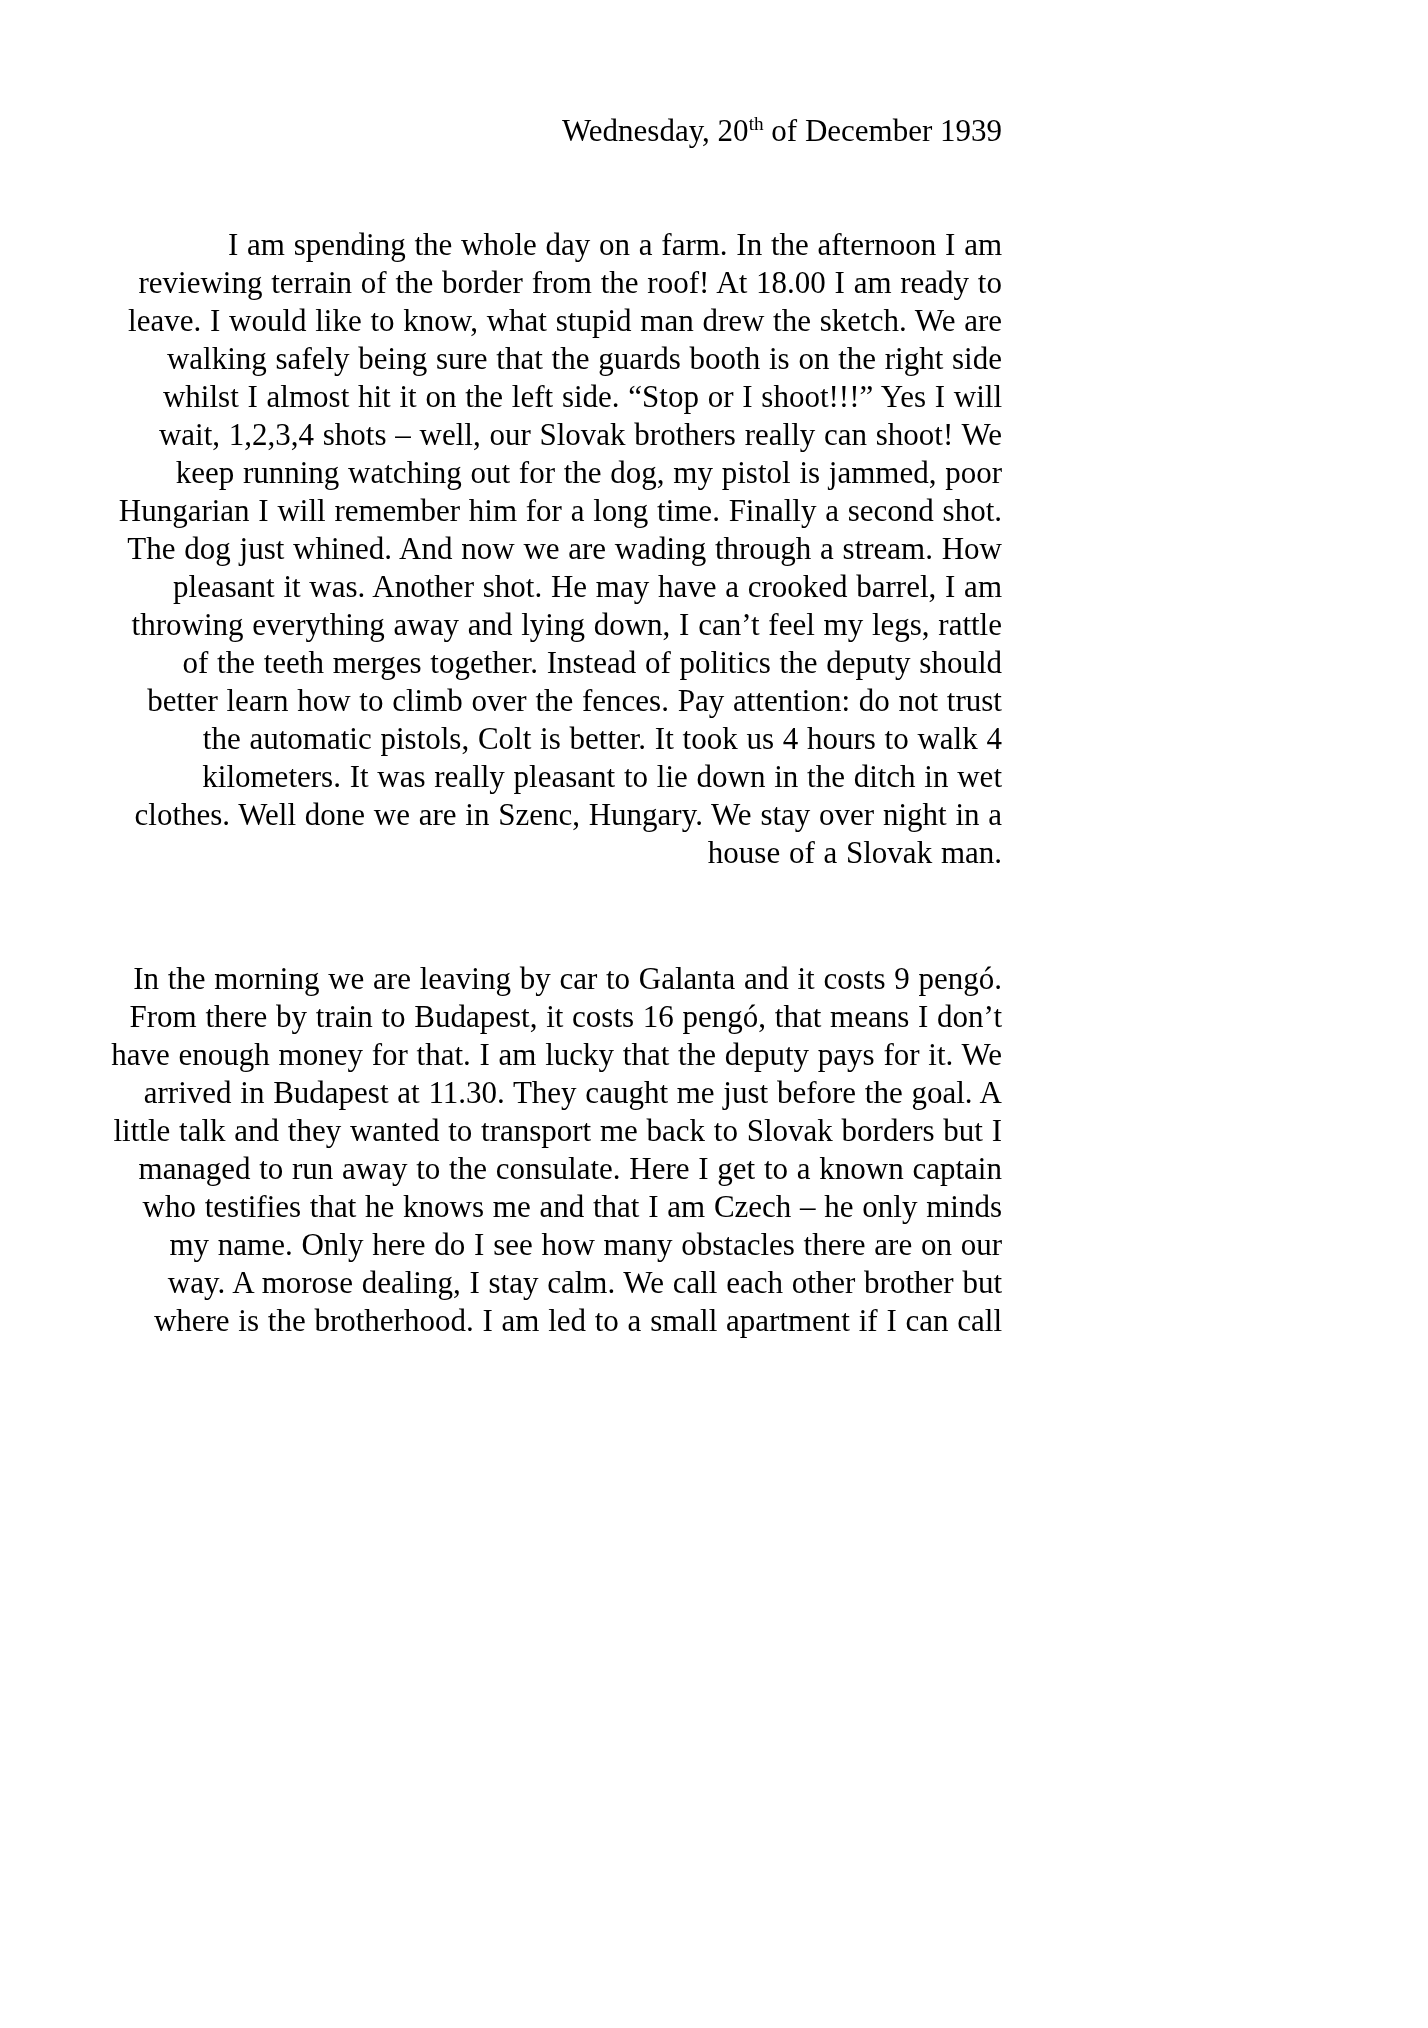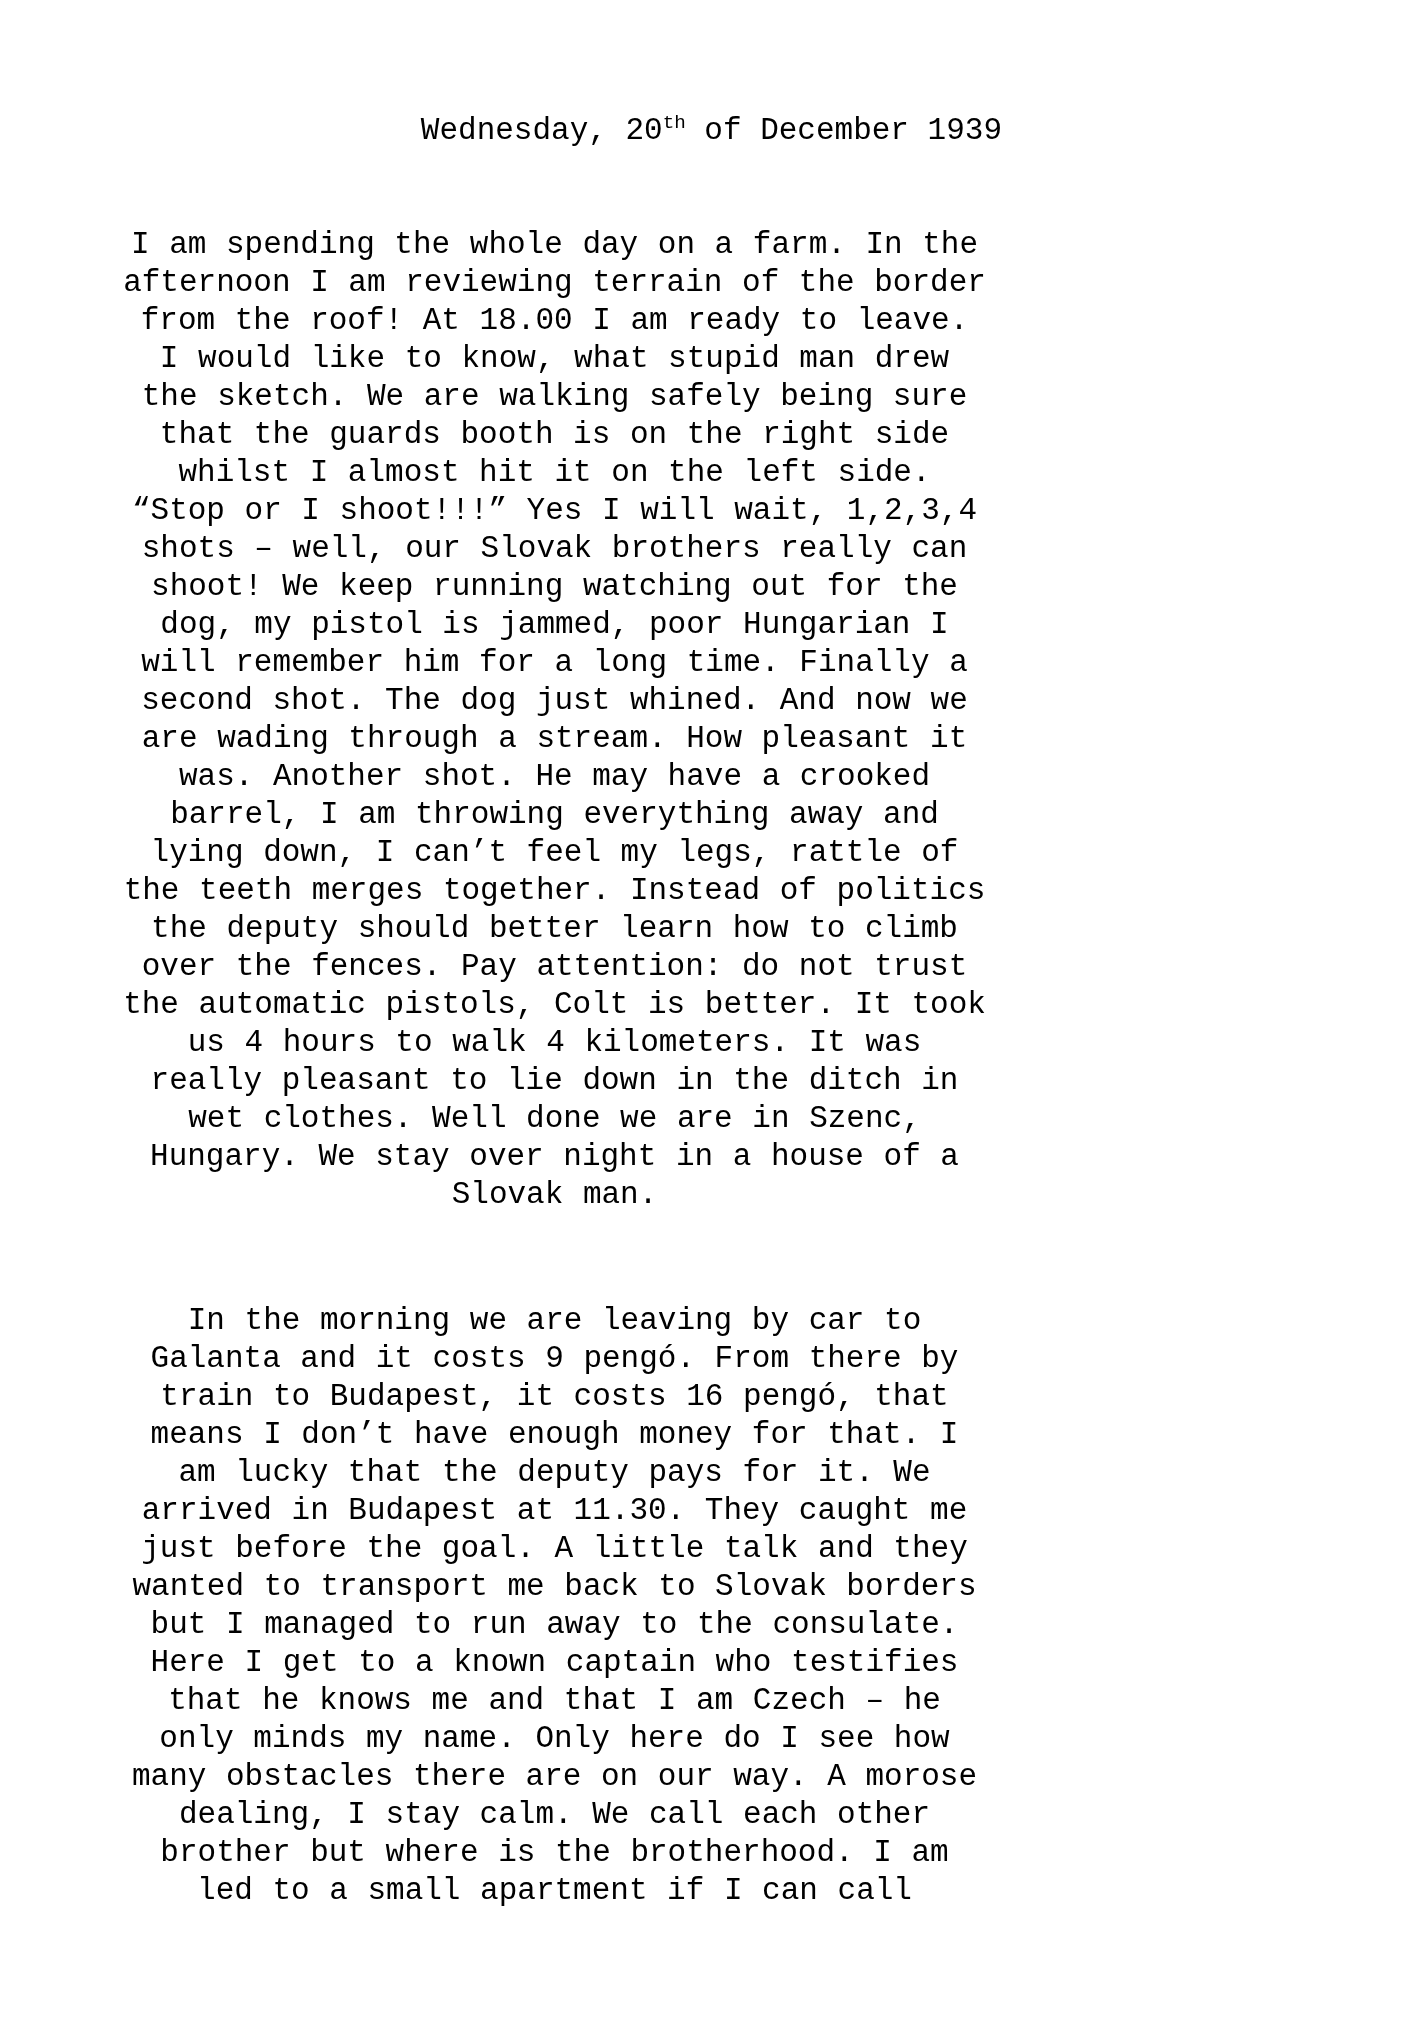--- a/index.html
+++ b/index.html
@@ -6,21 +6,21 @@
     margin: 0;
     padding: 0;
     background: #ffffff;
   }
   .page {
     position: relative;
     width: 1428px;
     height: 2028px;
     background: #ffffff;
     color: #000000;
-    font-family: Liberation Mono, monospace;
+    font-family: Liberation Serif, serif;
     font-size: 31px;
     line-height: 38px;
     box-sizing: border-box;
     padding-top: 112px;
     overflow: hidden;
   }
   .text-column {
     margin-left: 107px;
     width: 895px;
   }
@@ -30,22 +30,22 @@
     font-weight: normal;
     font-size: 31px;
     line-height: 38px;
   }
   .entry-heading sup {
     font-size: 0.62em;
     line-height: 0;
     vertical-align: super;
   }
   .entry-body {
-    margin: 16px;
-    text-align: center;
+    margin: 0;
+    text-align: right;
     white-space: normal;
     word-spacing: 1px;
   }
   .entry-1 .entry-body { margin-top: 76px; }
   .entry-2 { margin-top: 88px; }
   .entry-2 .entry-body { margin-top: 72px; }
 </style>
 </head>
 <body>
 

